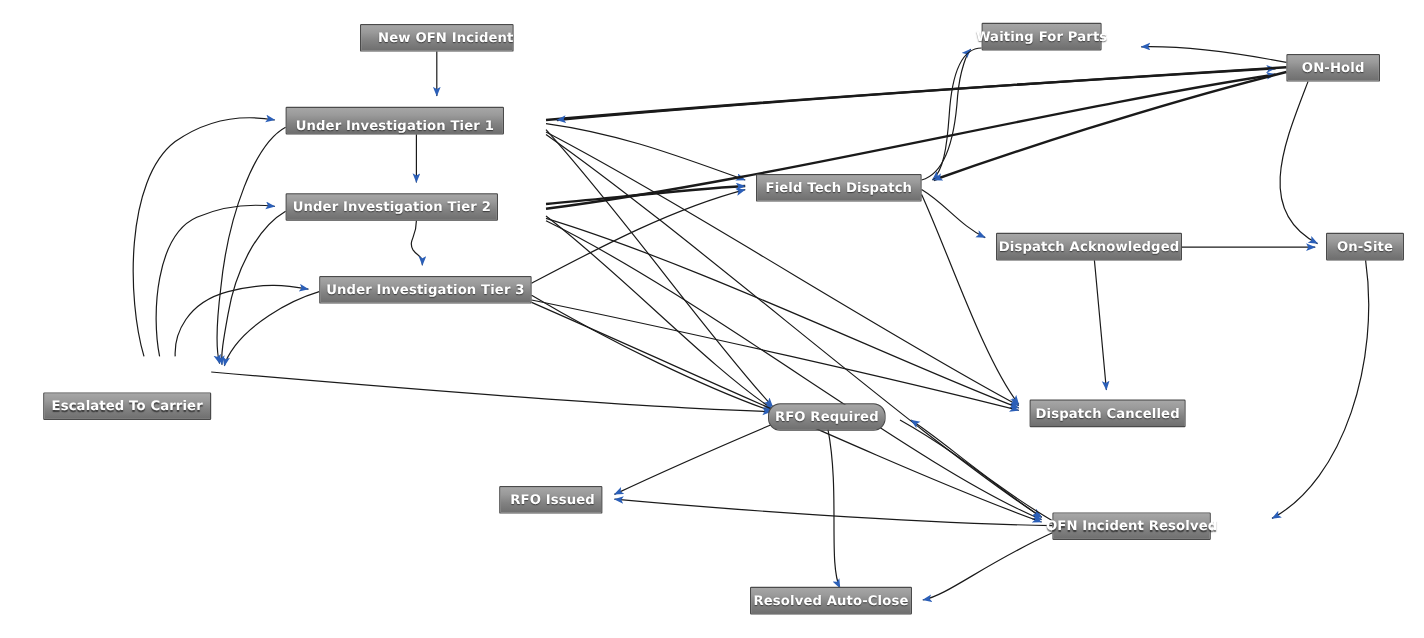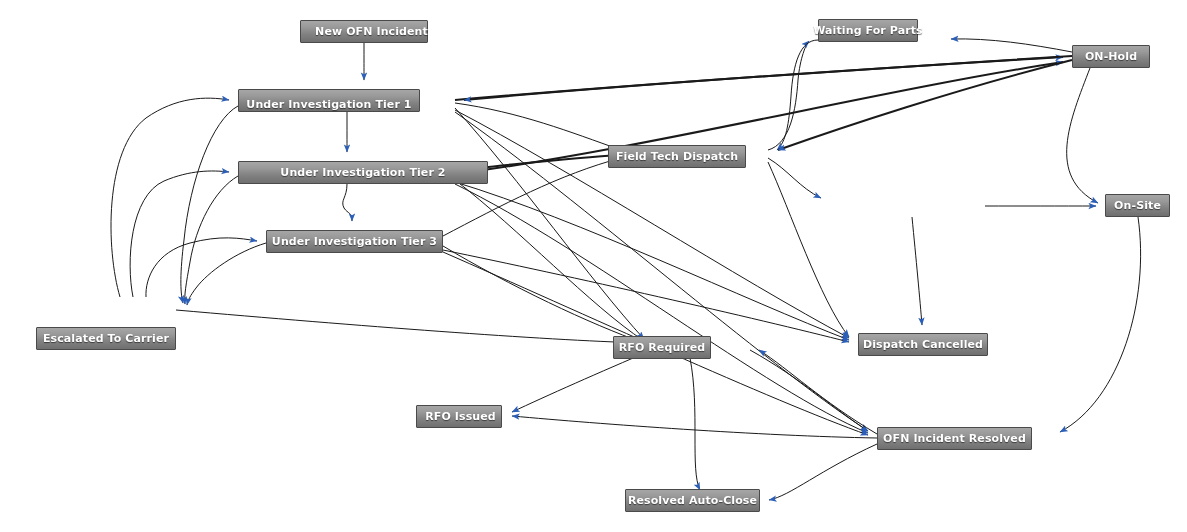--- a/index.html
+++ b/index.html
@@ -132,62 +132,65 @@
   <div id="node-layer">
 
     <div class="node" style="left:300px; top:20px; width:128px;padding-left:24px;">
       <span class="node-label">New OFN Incident</span>
     </div>
 
     <div class="node" style="left:238px; top:89px; width:182px;align-items:flex-end;">
       <span class="node-label">Under Investigation Tier 1</span>
     </div>
 
-    <div class="node" style="left:238px; top:161px; width:250px;">
+    <div class="node" style="left:238px; top:161px; width:177px;">
       <span class="node-label">Under Investigation Tier 2</span>
     </div>
 
     <div class="node" style="left:266px; top:230px; width:177px;">
       <span class="node-label">Under Investigation Tier 3</span>
     </div>
 
     <div class="node" style="left:36px; top:297px; width:140px;margin-top:30px;">
       <span class="node-label">Escalated To Carrier</span>
     </div>
 
     <div class="node" style="left:818px; top:19px; width:100px;">
       <span class="node-label">Waiting For Parts</span>
     </div>
 
     <div class="node" style="left:1072px; top:45px; width:78px;align-items:center;">
       <span class="node-label">ON-Hold</span>
     </div>
 
-    <div class="node" style="left:608px; top:145px; width:138px;">
+    <div class="node" style="left:630px; top:145px; width:138px;">
       <span class="node-label">Field Tech Dispatch</span>
     </div>
 
+    <div class="node" style="left:830px; top:194px; width:155px;">
+      <span class="node-label">Dispatch Acknowledged</span>
+    </div>
 
     <div class="node" style="left:1105px; top:194px; width:65px;">
       <span class="node-label">On-Site</span>
     </div>
 
     <div class="node" style="left:858px; top:333px; width:130px;text-align:right;">
       <span class="node-label">Dispatch Cancelled</span>
     </div>
 
-    <div class="node" style="left:613px; top:336px; width:98px;">
+    <div class="node" style="left:640px; top:336px; width:98px;border-radius:10px;">
       <span class="node-label">RFO Required</span>
     </div>
 
     <div class="node" style="left:416px; top:405px; width:86px;padding-left:12px;">
       <span class="node-label">RFO Issued</span>
     </div>
 
-    <div class="node" style="left:877px; top:427px; width:155px;">
+    <div class="node" style="left:877px; top:427px; width:132px;">
       <span class="node-label">OFN Incident Resolved</span>
     </div>
 
     <div class="node" style="left:625px; top:489px; width:135px;">
       <span class="node-label">Resolved Auto-Close</span>
     </div>
 
   </div>
 </div>
 

